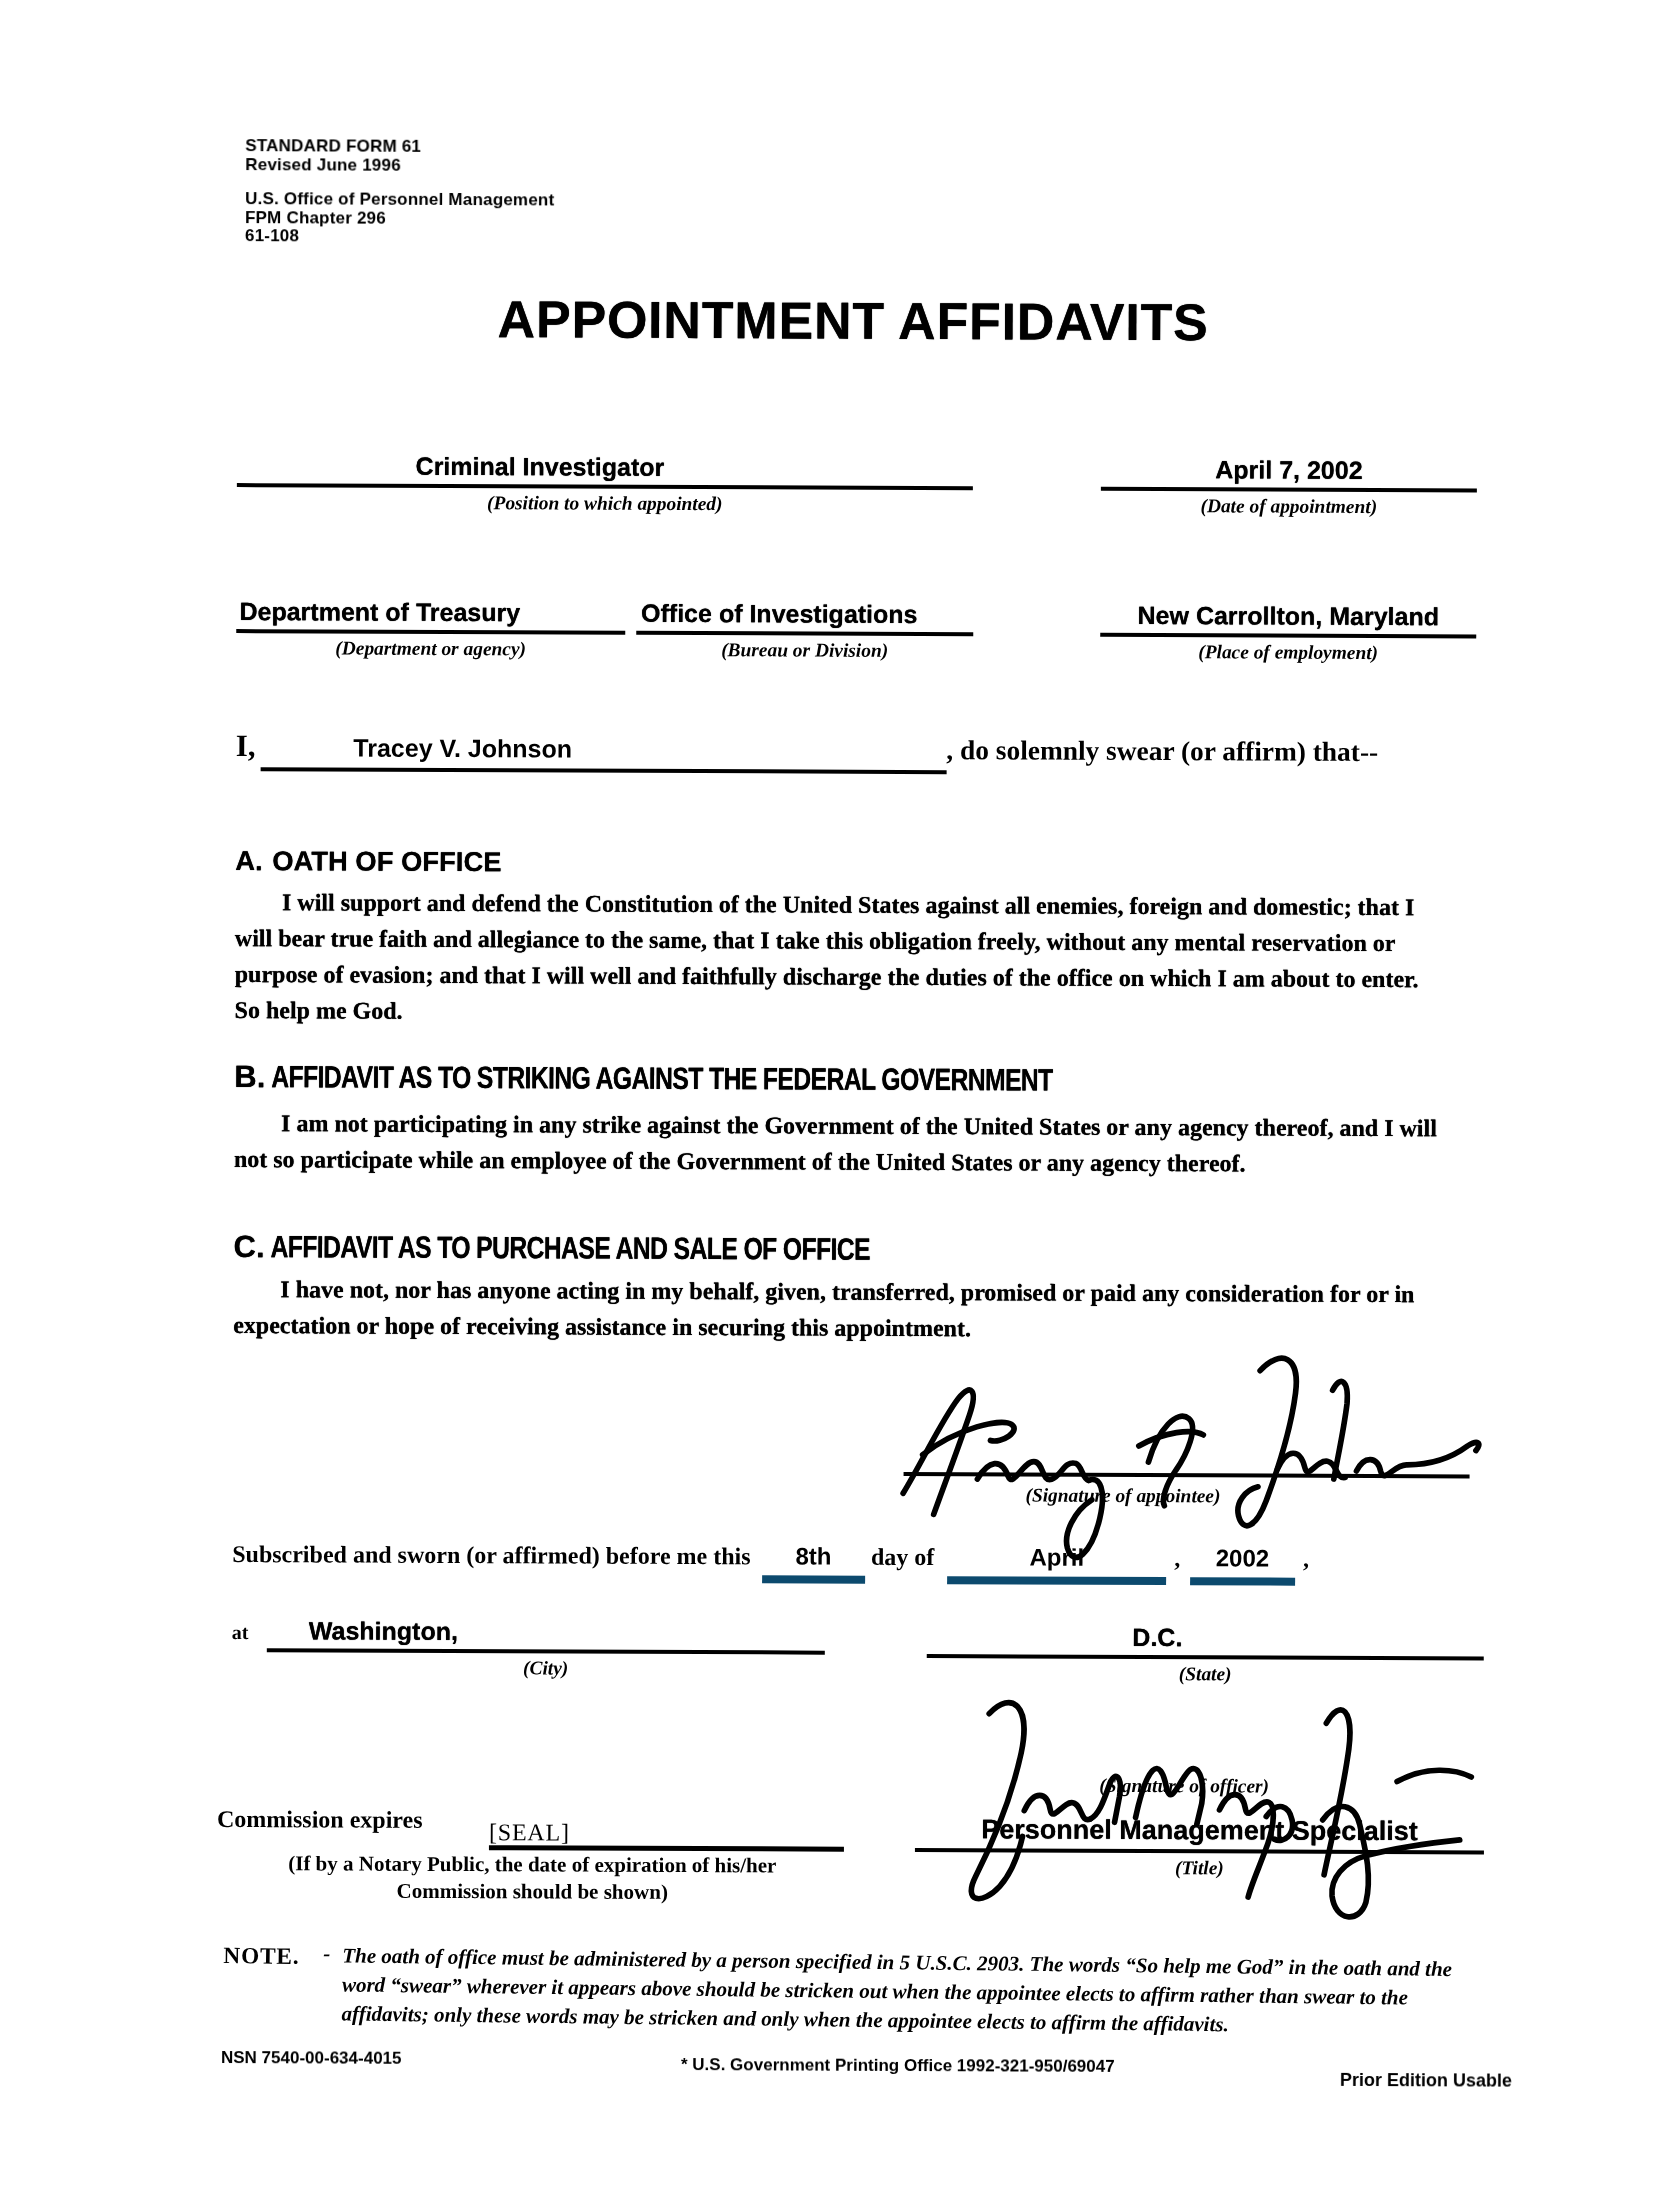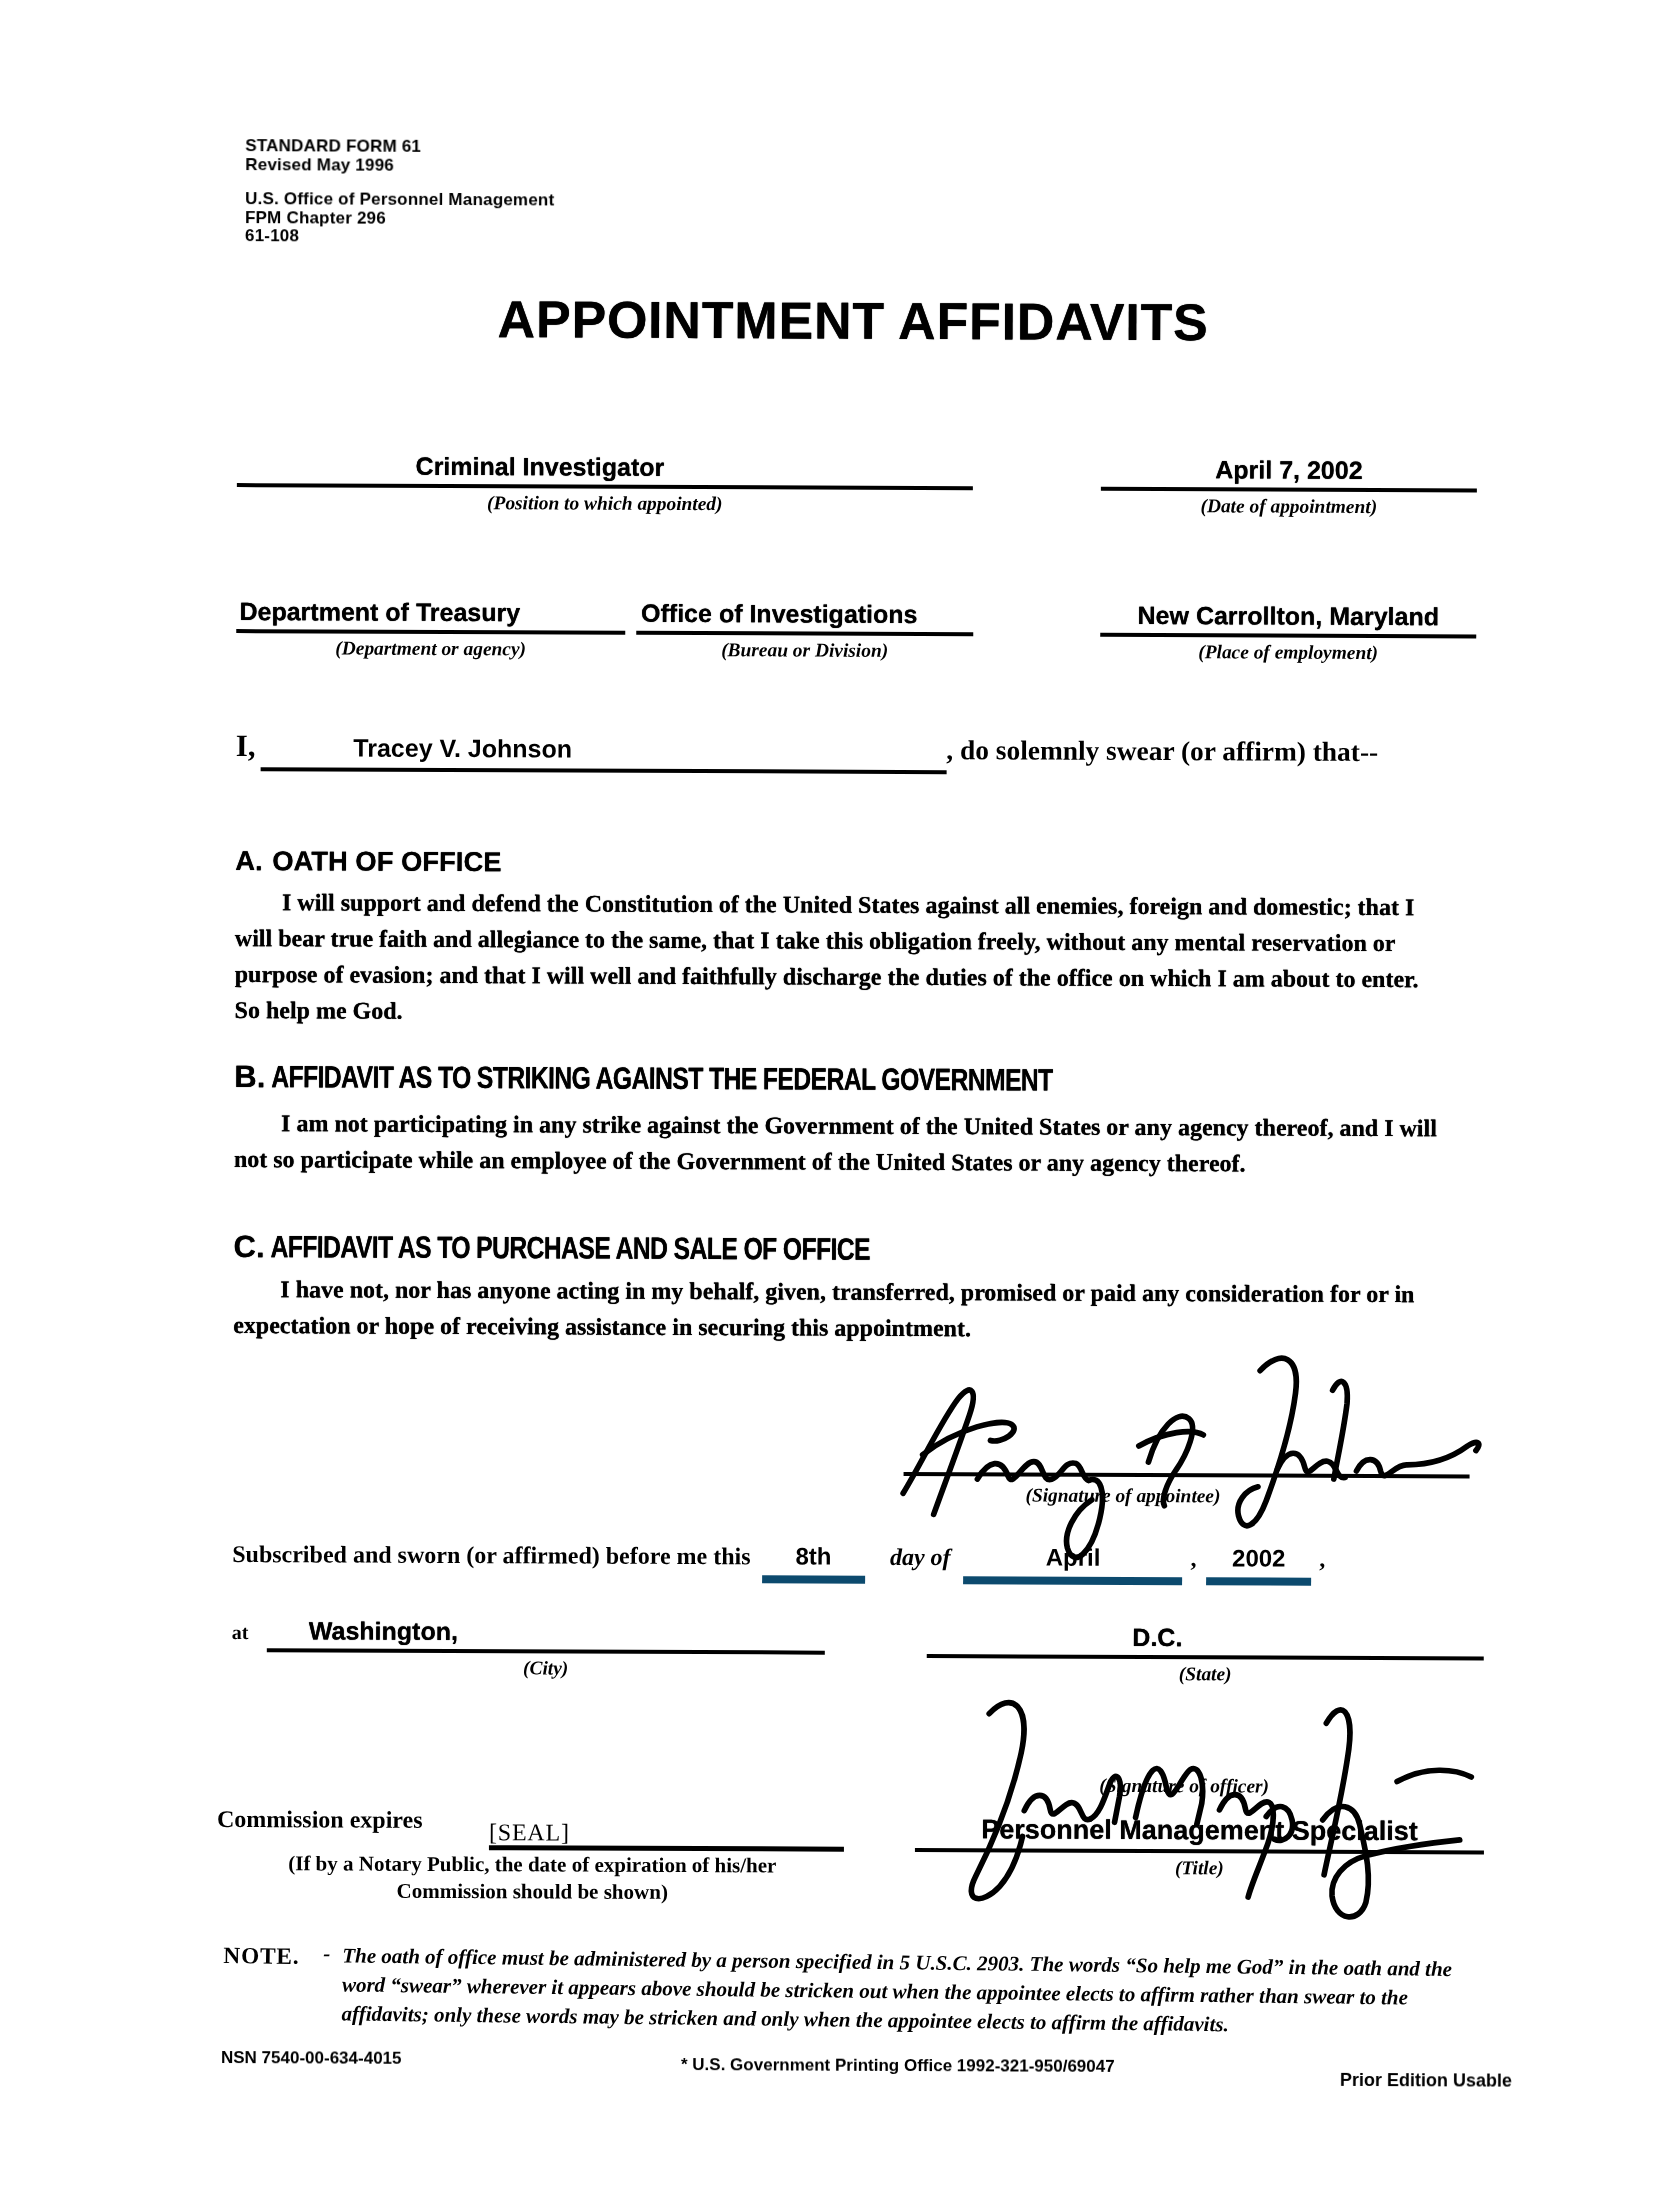--- a/index.html
+++ b/index.html
@@ -64,21 +64,21 @@
   .lab-sig1{left:1032px;top:1483px;font-weight:bold;font-style:italic;font-size:19.4px;white-space:nowrap;}
   .sig-officer{left:932px;top:1676px;z-index:3;}
   .lab-sig2{left:1107px;top:1773px;font-weight:bold;font-style:italic;font-size:19.4px;white-space:nowrap;z-index:2;}
   
   .sworn{left:239px;top:1542px;width:1371px;font-size:24px;font-weight:bold;white-space:nowrap;}
   .slot{display:inline-block;border-bottom:8px solid #0c4a6e;text-align:center;
     font-family:"Liberation Sans",sans-serif;padding-bottom:4.8px;vertical-align:baseline;box-sizing:border-box;}
   .slot-day{width:103px;margin-left:11.3px;}
   .slot-month{width:219px;margin-left:13px;}
   .slot-year{width:105px;margin-left:9.7px;}
-  .sworn .w{margin-left:25px;font-style:italic;}
+  .sworn .w{margin-left:6px;}
   .sworn .comma{margin-left:8px;}
   
   .at-word{left:239px;top:1623px;font-size:20px;font-weight:bold;}
   .f-city{left:274px;top:1618px;width:558px;}
   .f-city .val{text-align:left;padding-left:42px;}
   .f-state{left:934px;top:1621px;width:557px;}
   .f-state .val{transform:translateX(-48px);}
   
   .seal{left:497px;top:1820px;font-size:24px;font-weight:normal;letter-spacing:0.8px;}
   .commission{left:225px;top:1808px;font-size:24px;font-weight:bold;}
@@ -103,21 +103,21 @@
   .doc-title,.sec-head,.field .val,.para{text-shadow:0 0 0.8px #000;}
 </style>
 </head>
 <body>
 
 <div class="page">
  <div class="tilt">
 
   <div class="abs form-id">
     <div>STANDARD FORM 61</div>
-    <div>Revised May 1996</div>
+    <div>Revised June 1996</div>
     <div class="grp2">U.S. Office of Personnel Management</div>
     <div>FPM Chapter 296</div>
     <div>61-108</div>
   </div>
 
   <div class="abs doc-title">APPOINTMENT AFFIDAVITS</div>
 
   <div class="field f-pos">
     <div class="val">Criminal Investigator</div>
     <div class="rule"></div>

